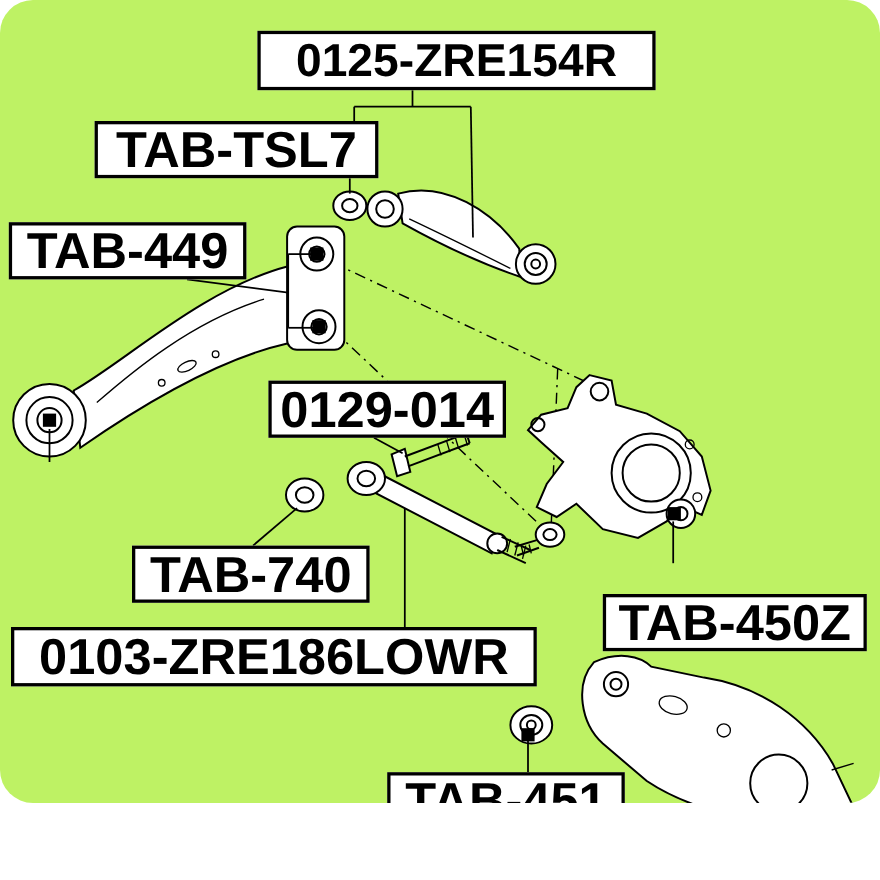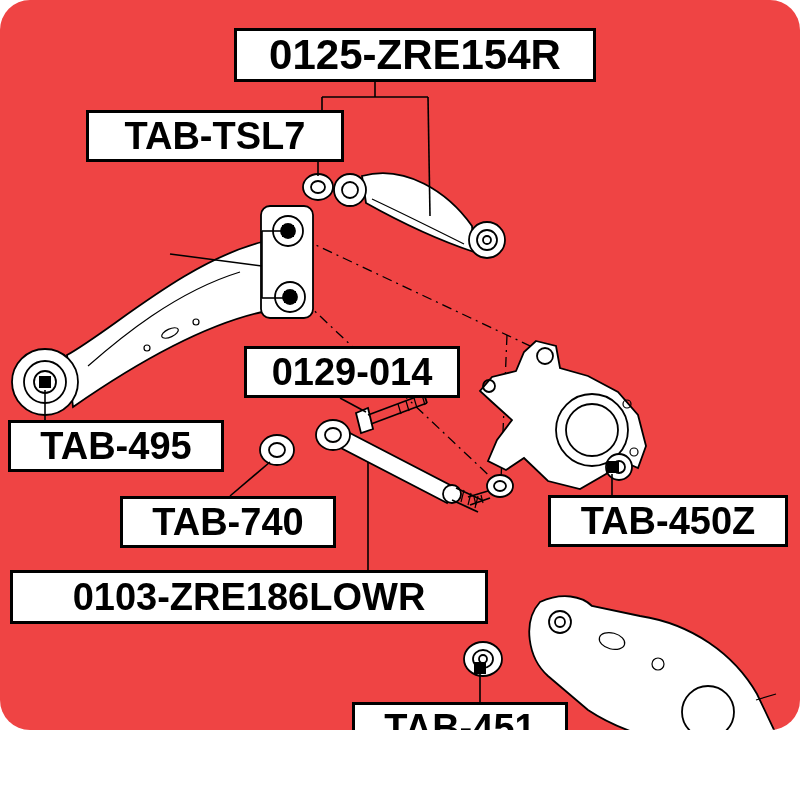--- a/index.html
+++ b/index.html
@@ -1,34 +1,34 @@
 <!DOCTYPE html>
 <html><head>
 <meta charset="utf-8">
 <style>
   html,body{margin:0;padding:0;background:#ffffff;}
   #canvas{
-    position:relative;width:800px;height:730px;background:#ef4444;
+    position:relative;width:800px;height:730px;background:#bef264;
     font-family:"Liberation Sans",sans-serif;overflow:hidden;border-radius:30px;
   }
   #drawing{position:absolute;left:0;top:0;}
   .part-label{
     position:absolute;display:flex;align-items:center;justify-content:center;
     background:#ffffff;border:3px solid #000000;
-    font-weight:bold;font-size:38px;color:#000000;letter-spacing:0px;
+    font-weight:bold;font-size:46px;color:#000000;letter-spacing:0px;
     white-space:nowrap;box-sizing:border-box;
   }
   .lbl-zre154r{left:234px;top:28px;width:362px;height:54px;font-size:42px;}
   .lbl-tsl7  {left:86px; top:110px;width:258px;height:52px;}
   .lbl-449   {left:8px;  top:202px;width:216px;height:52px;}
   .lbl-0129  {left:232px;top:346px;width:216px;height:52px;margin-left:12px;}
   .lbl-495   {left:8px;  top:420px;width:216px;height:52px;}
   .lbl-525   {left:120px;top:496px;width:216px;height:52px;}
   .lbl-lowr  {left:10px; top:570px;width:478px;height:54px;}
-  .lbl-450z  {left:548px;top:495px;width:240px;height:52px;}
+  .lbl-450z  {left:548px;top:540px;width:240px;height:52px;}
   .lbl-451   {left:352px;top:702px;width:216px;height:52px;text-align:center;}
 
   svg .ln{stroke:#000;stroke-width:1.8;fill:none;}
   svg .fl{stroke:#000;stroke-width:1.8;fill:#ffffff;}
   svg .thin{stroke:#000;stroke-width:1.2;fill:none;}
   svg .leader{stroke:#000;stroke-width:1.6;fill:none;}
   svg .dash{stroke:#000;stroke-width:1.3;fill:none;stroke-dasharray:10 5 2 5;}
   svg .sq{fill:#000;stroke:none;}
 </style>
 </head>
@@ -177,20 +177,20 @@
       <rect class="sq" x="282" y="225" width="12" height="12"></rect>
       <rect class="sq" x="284" y="291" width="12" height="12"></rect>
       <rect class="sq" x="39" y="376" width="12" height="12"></rect>
       <rect class="sq" x="607" y="461" width="12" height="12"></rect>
       <rect class="sq" x="474" y="662" width="12" height="12"></rect>
     </g>
   </svg>
 
   <div class="part-label lbl-zre154r">0125-ZRE154R</div>
   <div class="part-label lbl-tsl7">TAB-TSL7</div>
+  <div class="part-label lbl-449">TAB-449</div>
   <div class="part-label lbl-0129">0129-014</div>
-  <div class="part-label lbl-495">TAB-495</div>
   <div class="part-label lbl-525">TAB-740</div>
   <div class="part-label lbl-lowr">0103-ZRE186LOWR</div>
   <div class="part-label lbl-450z">TAB-450Z</div>
   <div class="part-label lbl-451">TAB-451</div>
 
 </div>
 
 </body></html>

